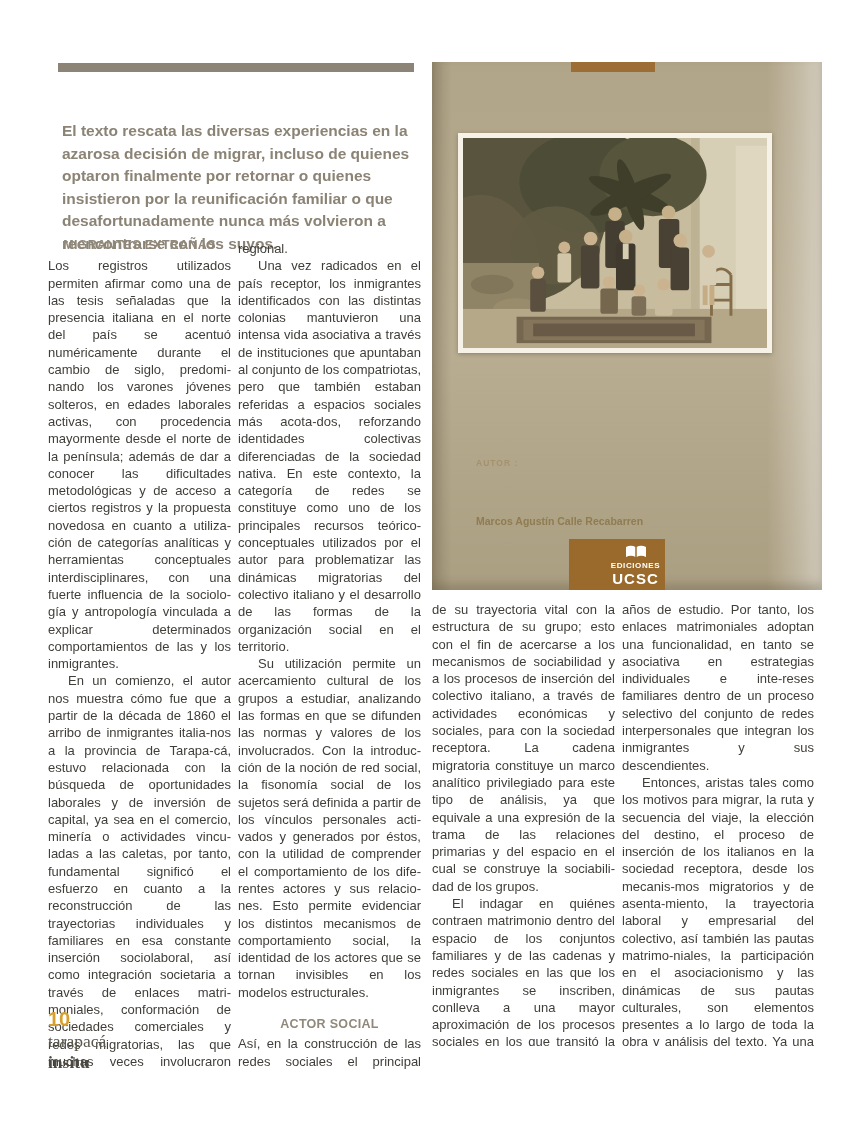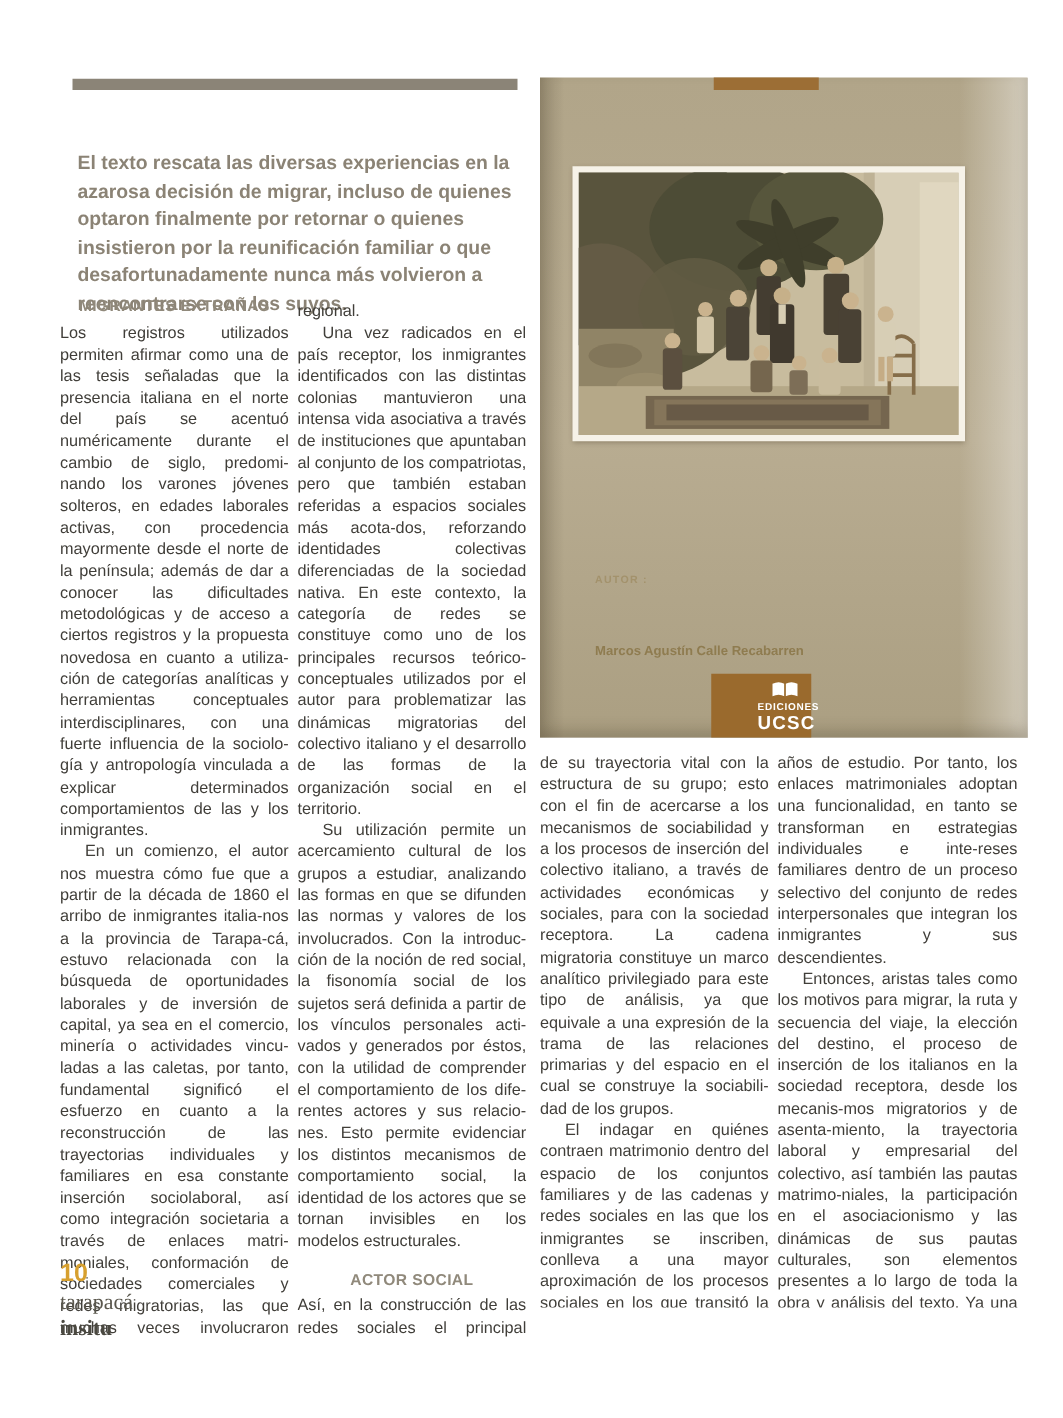--- a/index.html
+++ b/index.html
@@ -57,21 +57,21 @@
   }
   .cover-author-label {
     position:absolute; left:44px; top:396px; width:302px; 
     font-size:8.5px; font-weight:bold; color:#a3926c; letter-spacing:1px;
   }
   .cover-author-name {
     position:absolute; left:44px; top:408px; width:302px; text-align:left;
     font-size:10.5px; font-weight:bold; color:#8f7c50;margin-top:45px;
   }
   .publisher-box {
-    position:absolute; left:137px; top:477px; width:80px; height:51px;
+    position:absolute; left:137px; top:477px; width:96px; height:51px;
     background:#9a6a2d; color:#ffffff; text-align:center;
     padding-top:5px; box-sizing:border-box;padding-left:37px;
   }
   .publisher-box svg { display:block; margin:0 auto; }
   .pub-name { font-size:8px; font-weight:bold; letter-spacing:0.6px; margin-top:2px; }
   .pub-acronym { font-size:15px; font-weight:bold; letter-spacing:1px; }
 
   .footer { position:absolute; left:48px; top:1008px; display:flex; height:24px;flex-direction:column; }
   .footer .page-num { font-size:20px; font-weight:bold; color:#d7a02f; }
   .footer .sep { width:1px; height:19px; background:#8d897c; margin:0 6px 0 7px; }
@@ -175,21 +175,21 @@
       <div class="pub-acronym">UCSC</div>
     </div>
   </div>
 
   <div class="col col3">
     <p>de su trayectoria vital con la estructura de su grupo; esto con el fin de acercarse a los mecanismos de sociabilidad y a los procesos de inserción del colectivo italiano, a través de actividades económicas y sociales, para con la sociedad receptora.  La cadena migratoria constituye un marco analítico privilegiado para este tipo de análisis, ya que equivale a una expresión de la trama de las relaciones primarias y del espacio en el cual se construye la sociabili-dad de los grupos.</p>
     <p class="indent">El indagar en quiénes contraen matrimonio dentro del espacio de los conjuntos familiares y de las cadenas y redes sociales en las que los inmigrantes se inscriben, conlleva a una mayor aproximación de los procesos sociales en los que transitó la sociedad regional en los</p>
   </div>
 
   <div class="col col4">
-    <p>años de estudio.  Por tanto, los enlaces matrimoniales adoptan una funcionalidad, en tanto se transforman en estrategias individuales e inte-reses familiares dentro de un proceso selectivo del conjunto de redes interpersonales que integran los inmigrantes y sus descendientes.</p>
+    <p>años de estudio.  Por tanto, los enlaces matrimoniales adoptan una funcionalidad, en tanto se asociativa en estrategias individuales e inte-reses familiares dentro de un proceso selectivo del conjunto de redes interpersonales que integran los inmigrantes y sus descendientes.</p>
     <p class="indent">Entonces, aristas tales como los motivos para migrar, la ruta y secuencia del viaje, la elección del destino, el proceso de inserción de los italianos en la sociedad receptora, desde los mecanis-mos migratorios y de asenta-miento, la trayectoria laboral y empresarial del colectivo, así también las pautas matrimo-niales, la participación en el asociacionismo y las dinámicas de sus pautas culturales, son elementos presentes a lo largo de toda la obra y análisis del texto. Ya una vez radicados</p>
   </div>
 
   <div class="footer">
     <span class="page-num">10</span>
     <span class="sep"></span>
     <span class="brand">tarapacá</span>
       <span class="brand-bold">insitu</span>
   </div>
 

